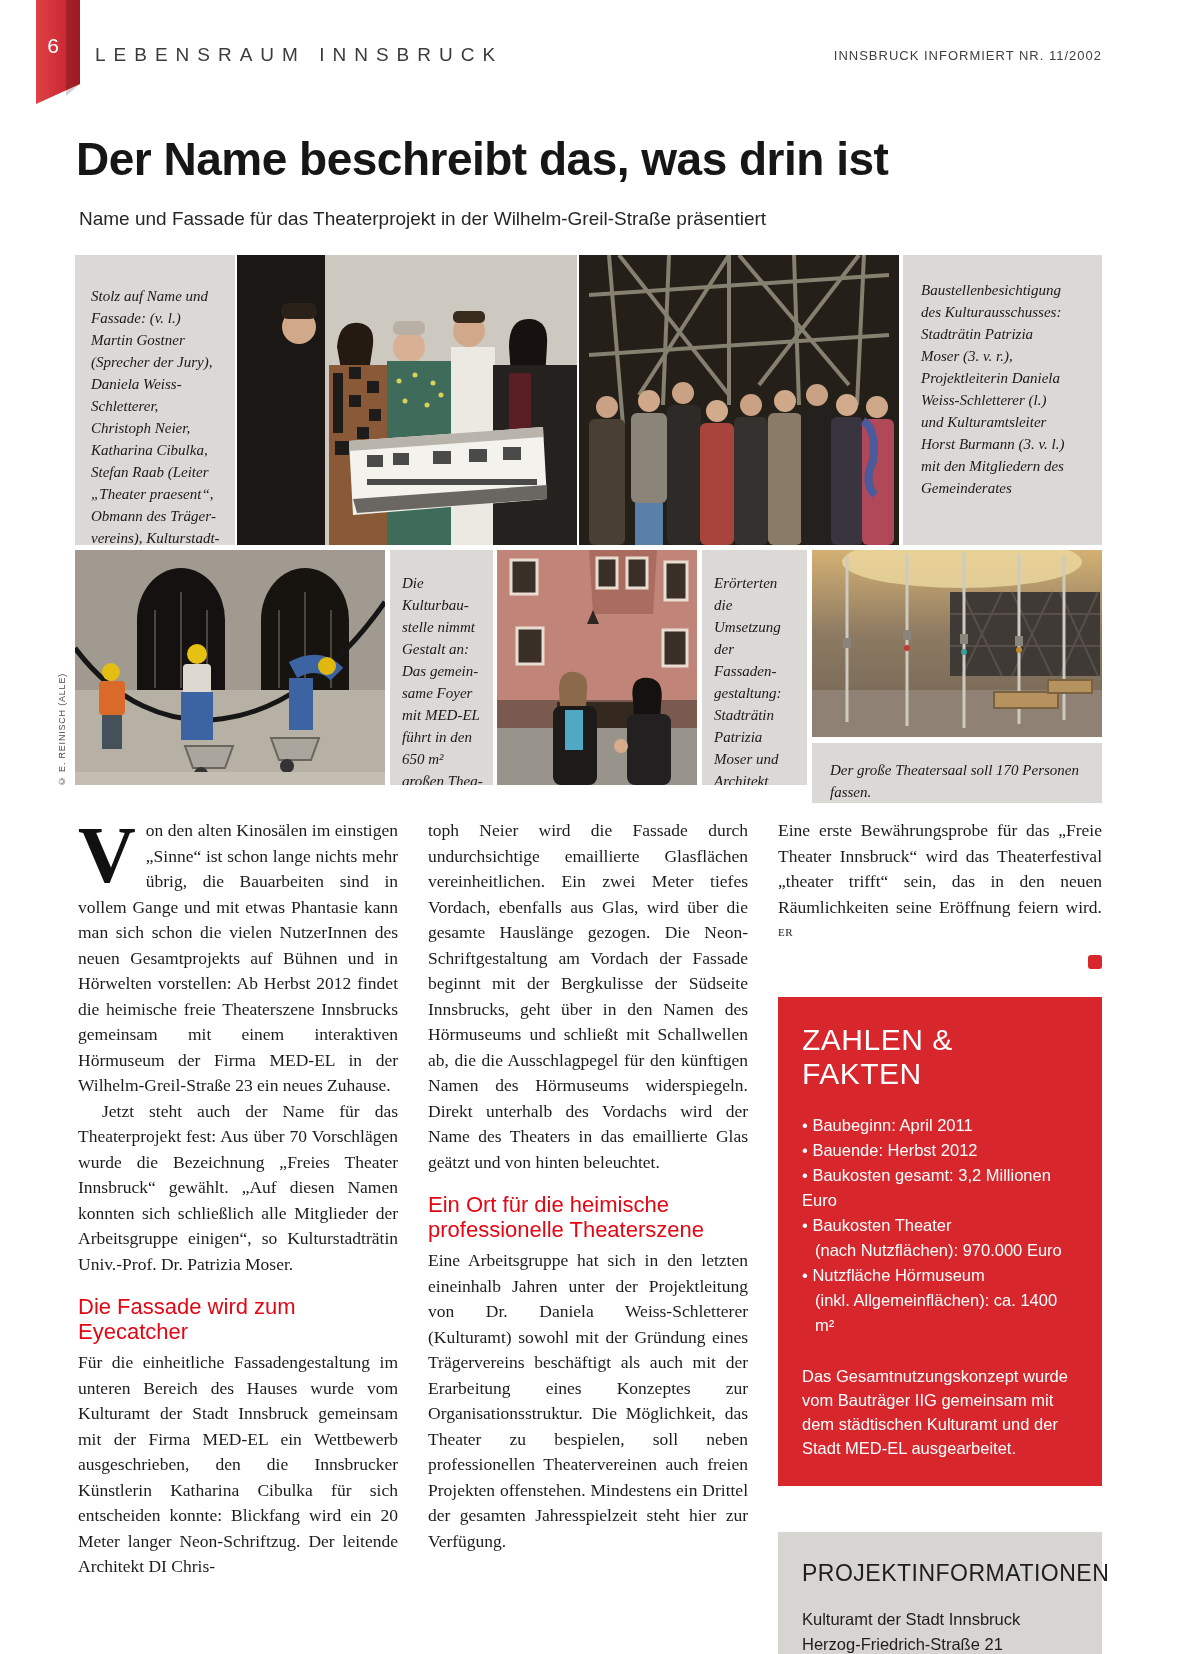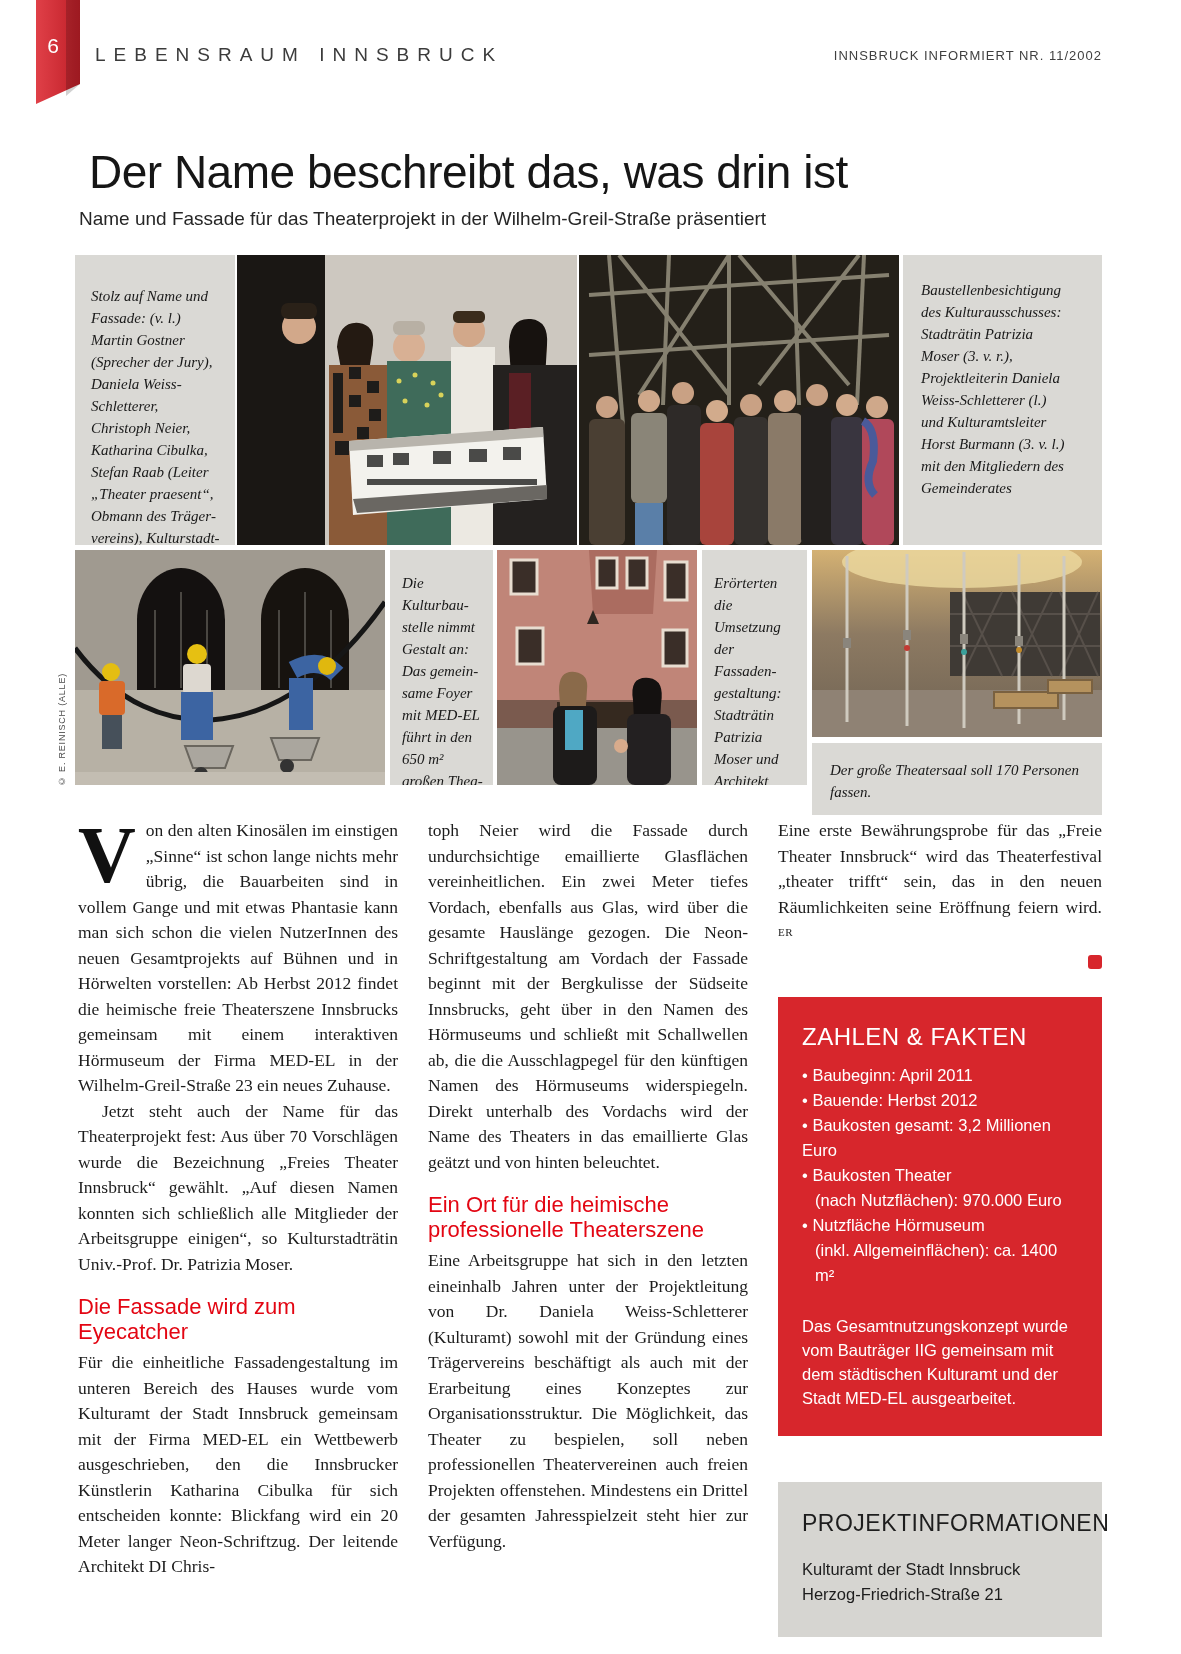--- a/index.html
+++ b/index.html
@@ -41,21 +41,21 @@
   .red-head{font:400 22px/25px "Liberation Sans",sans-serif;color:#e30613;
             margin:17px 0 6px;}
   .initials{font-size:11px;letter-spacing:0.5px;vertical-align:5px;
             font-family:"Liberation Serif",serif;}
   .endmark{width:14px;height:14px;background:#d7262c;border-radius:3px;
            margin:6px 0 0 auto;}
 
   
   .facts{background:#d7262c;color:#fff;margin-top:28px;padding:26px 22px 26px 24px;
          box-sizing:border-box;font-family:"Liberation Sans",sans-serif;}
-  .facts h3{margin:0 0 12px;font-size:24px;font-weight:400;letter-spacing:0.5px;}
+  .facts h3{margin:0 0 22px;font-size:30px;font-weight:400;letter-spacing:0.5px;}
   .facts ul{margin:0;padding:0;list-style:none;}
   .facts li{font-size:16.5px;line-height:25px;}
   .facts li .b::before{content:"• ";}
   .facts li .sub{display:block;padding-left:13px;}
   .facts .note{margin-top:26px;font-size:16.5px;line-height:24px;}
 
   
   .info{background:#d6d5d1;color:#1d1d1d;margin-top:46px;padding:28px 24px 30px;
         box-sizing:border-box;font-family:"Liberation Sans",sans-serif;}
   .info h3{margin:0 0 20px;font-size:23px;font-weight:400;letter-spacing:0.5px;}
@@ -75,21 +75,21 @@
         </linearGradient>
       </defs>
       <polygon points="0,0 44,0 44,84 0,104" fill="url(#rg)"></polygon>
       <polygon points="30,0 44,0 44,84 30,96" fill="rgba(0,0,0,0.18)"></polygon>
     </svg>
     <div class="num">6</div>
   </div>
   <div class="kicker">LEBENSRAUM INNSBRUCK</div>
   <div class="issue">INNSBRUCK INFORMIERT NR. 11/2002</div>
 
-  <h1 class="title" style="margin:13px;font-weight:400;">Der Name beschreibt das, was drin ist</h1>
+  <h1 class="title" style="margin:0;font-weight:700;">Der Name beschreibt das, was drin ist</h1>
   <div class="subtitle">Name und Fassade für das Theaterprojekt in der Wilhelm-Greil-Straße präsentiert</div>
 
   <div class="capbox" style="left:75px;top:255px;width:160px;height:290px;padding:30px 14px 0 16px;">
     <b>Stolz auf Name und Fassade:</b><span> (v. l.) Martin Gostner (Sprecher der Jury), Daniela Weiss-Schletterer, Christoph Neier, Katharina Cibulka, Stefan Raab (Leiter „Theater praesent“, Obmann des Trä­ger­vereins), Kultur­stadt­rätin Patrizia Moser</span>
   </div>
 
   <div class="ph" style="left:237px;top:255px;width:340px;height:290px;">
     <svg viewBox="0 0 340 290" preserveAspectRatio="none">
       <rect width="340" height="290" fill="#cdc8c0"></rect>
       <rect x="0" y="0" width="88" height="290" fill="#1a1714"></rect>
@@ -300,21 +300,21 @@
           <circle cx="152" cy="102" r="3" fill="#3aa09a"></circle>
           <circle cx="207" cy="100" r="3" fill="#c28a2a"></circle>
         </g>
       <g fill="#b5925e" stroke="#7a6140" stroke-width="2">
         <rect x="182" y="142" width="64" height="16"></rect>
           <rect x="236" y="130" width="44" height="13"></rect>
       </g>
     </svg>
   </div>
 
-  <div class="capbox" style="left:812px;top:743px;width:290px;height:72px;padding:16px 16px 0 18px;">
+  <div class="capbox" style="left:812px;top:743px;width:290px;height:60px;padding:16px 16px 0 18px;">
     <b>Der große Theatersaal</b><span> soll 170 Personen fassen.</span>
   </div>
 
   <div class="bodywrap">
 
     <div class="col">
       <p><span class="dropcap">V</span><span>on den alten Kinosälen im einstigen „Sinne“ ist schon lange nichts mehr übrig, die Bauarbeiten sind in vollem Gange und mit etwas Phantasie kann man sich schon die vielen NutzerInnen des neuen Gesamtprojekts auf Bühnen und in Hörwelten vorstellen: Ab Herbst 2012 findet die heimische freie Theaterszene Innsbrucks gemeinsam mit einem interaktiven Hörmuseum der Firma MED-EL in der Wilhelm-Greil-Straße 23 ein neues Zuhause.</span></p>
       <p class="indent">Jetzt steht auch der Name für das Theaterprojekt fest: Aus über 70 Vorschlägen wurde die Bezeichnung „Freies Theater Innsbruck“ gewählt. „Auf diesen Namen konnten sich schließlich alle Mitglieder der Arbeitsgruppe einigen“, so Kulturstadträtin Univ.-Prof. Dr. Patrizia Moser.</p>
       <h2 class="red-head">Die Fassade wird zum Eyecatcher</h2>
       <p>Für die einheitliche Fassadengestaltung im unteren Bereich des Hauses wurde vom Kulturamt der Stadt Innsbruck gemeinsam mit der Firma MED-EL ein Wettbewerb ausgeschrieben, den die Innsbrucker Künstlerin Katharina Cibulka für sich entscheiden konnte: Blickfang wird ein 20 Meter langer Neon-Schriftzug. Der leitende Architekt DI Chris-</p>

